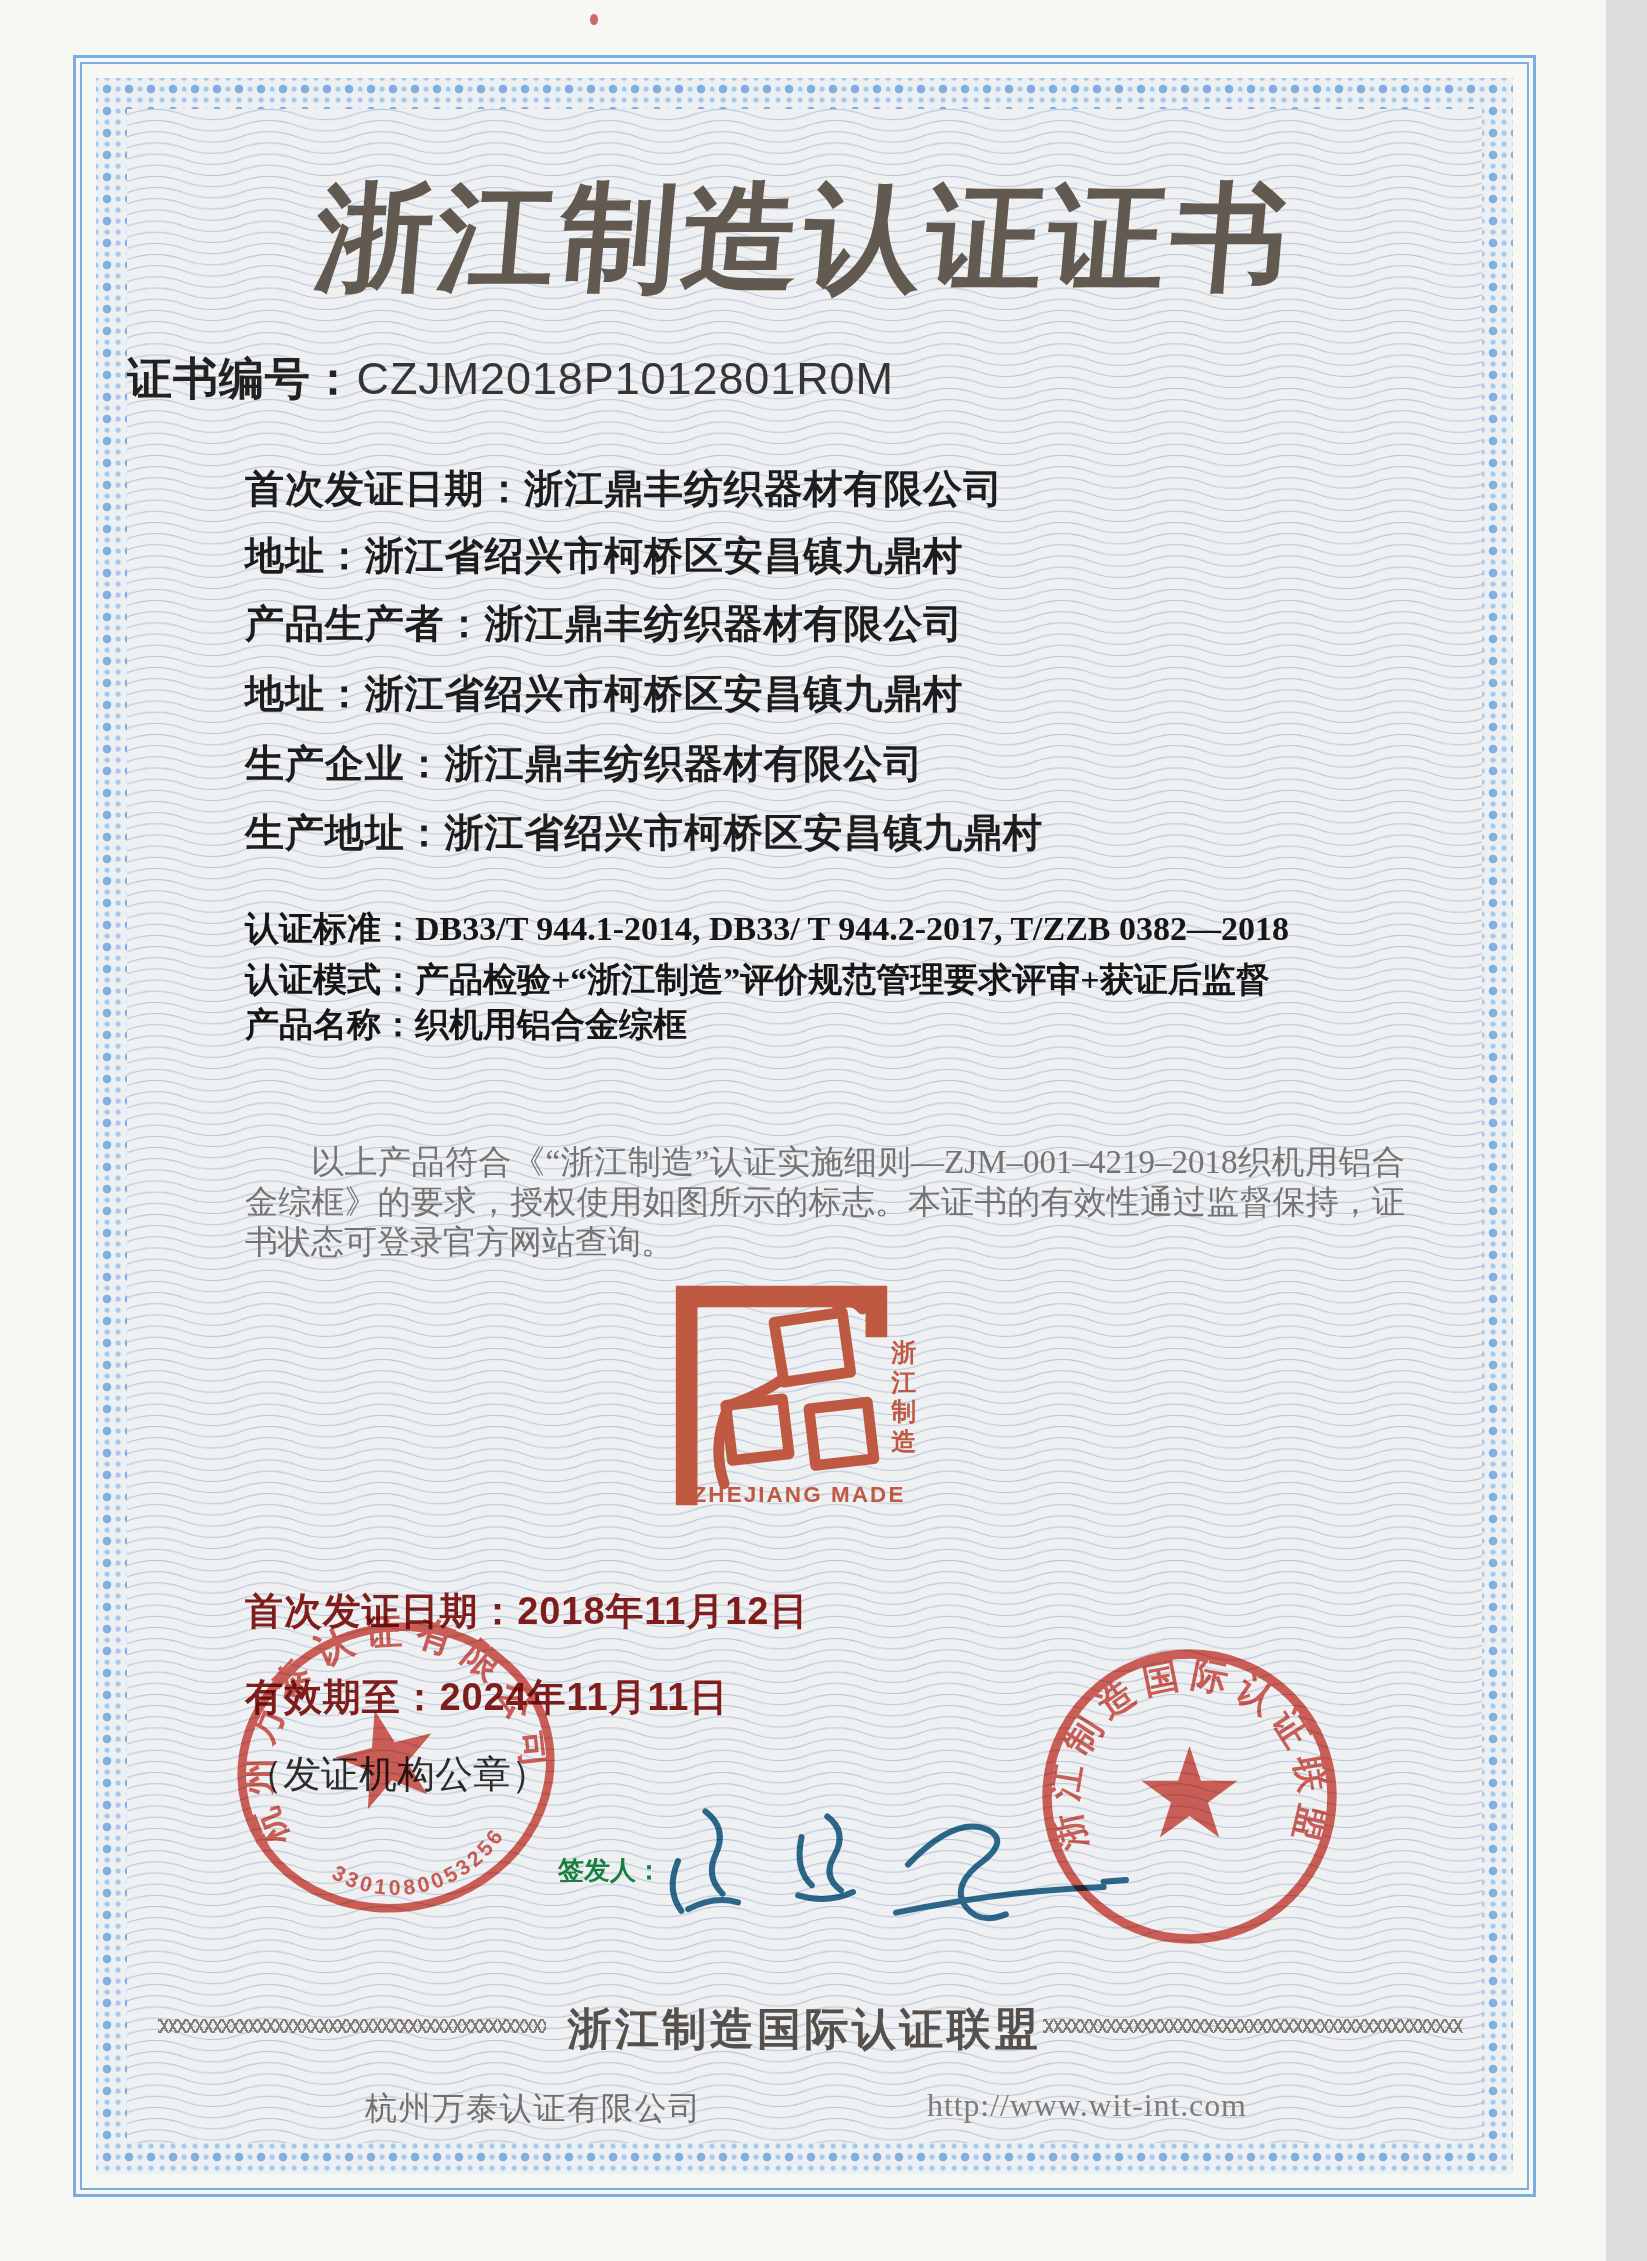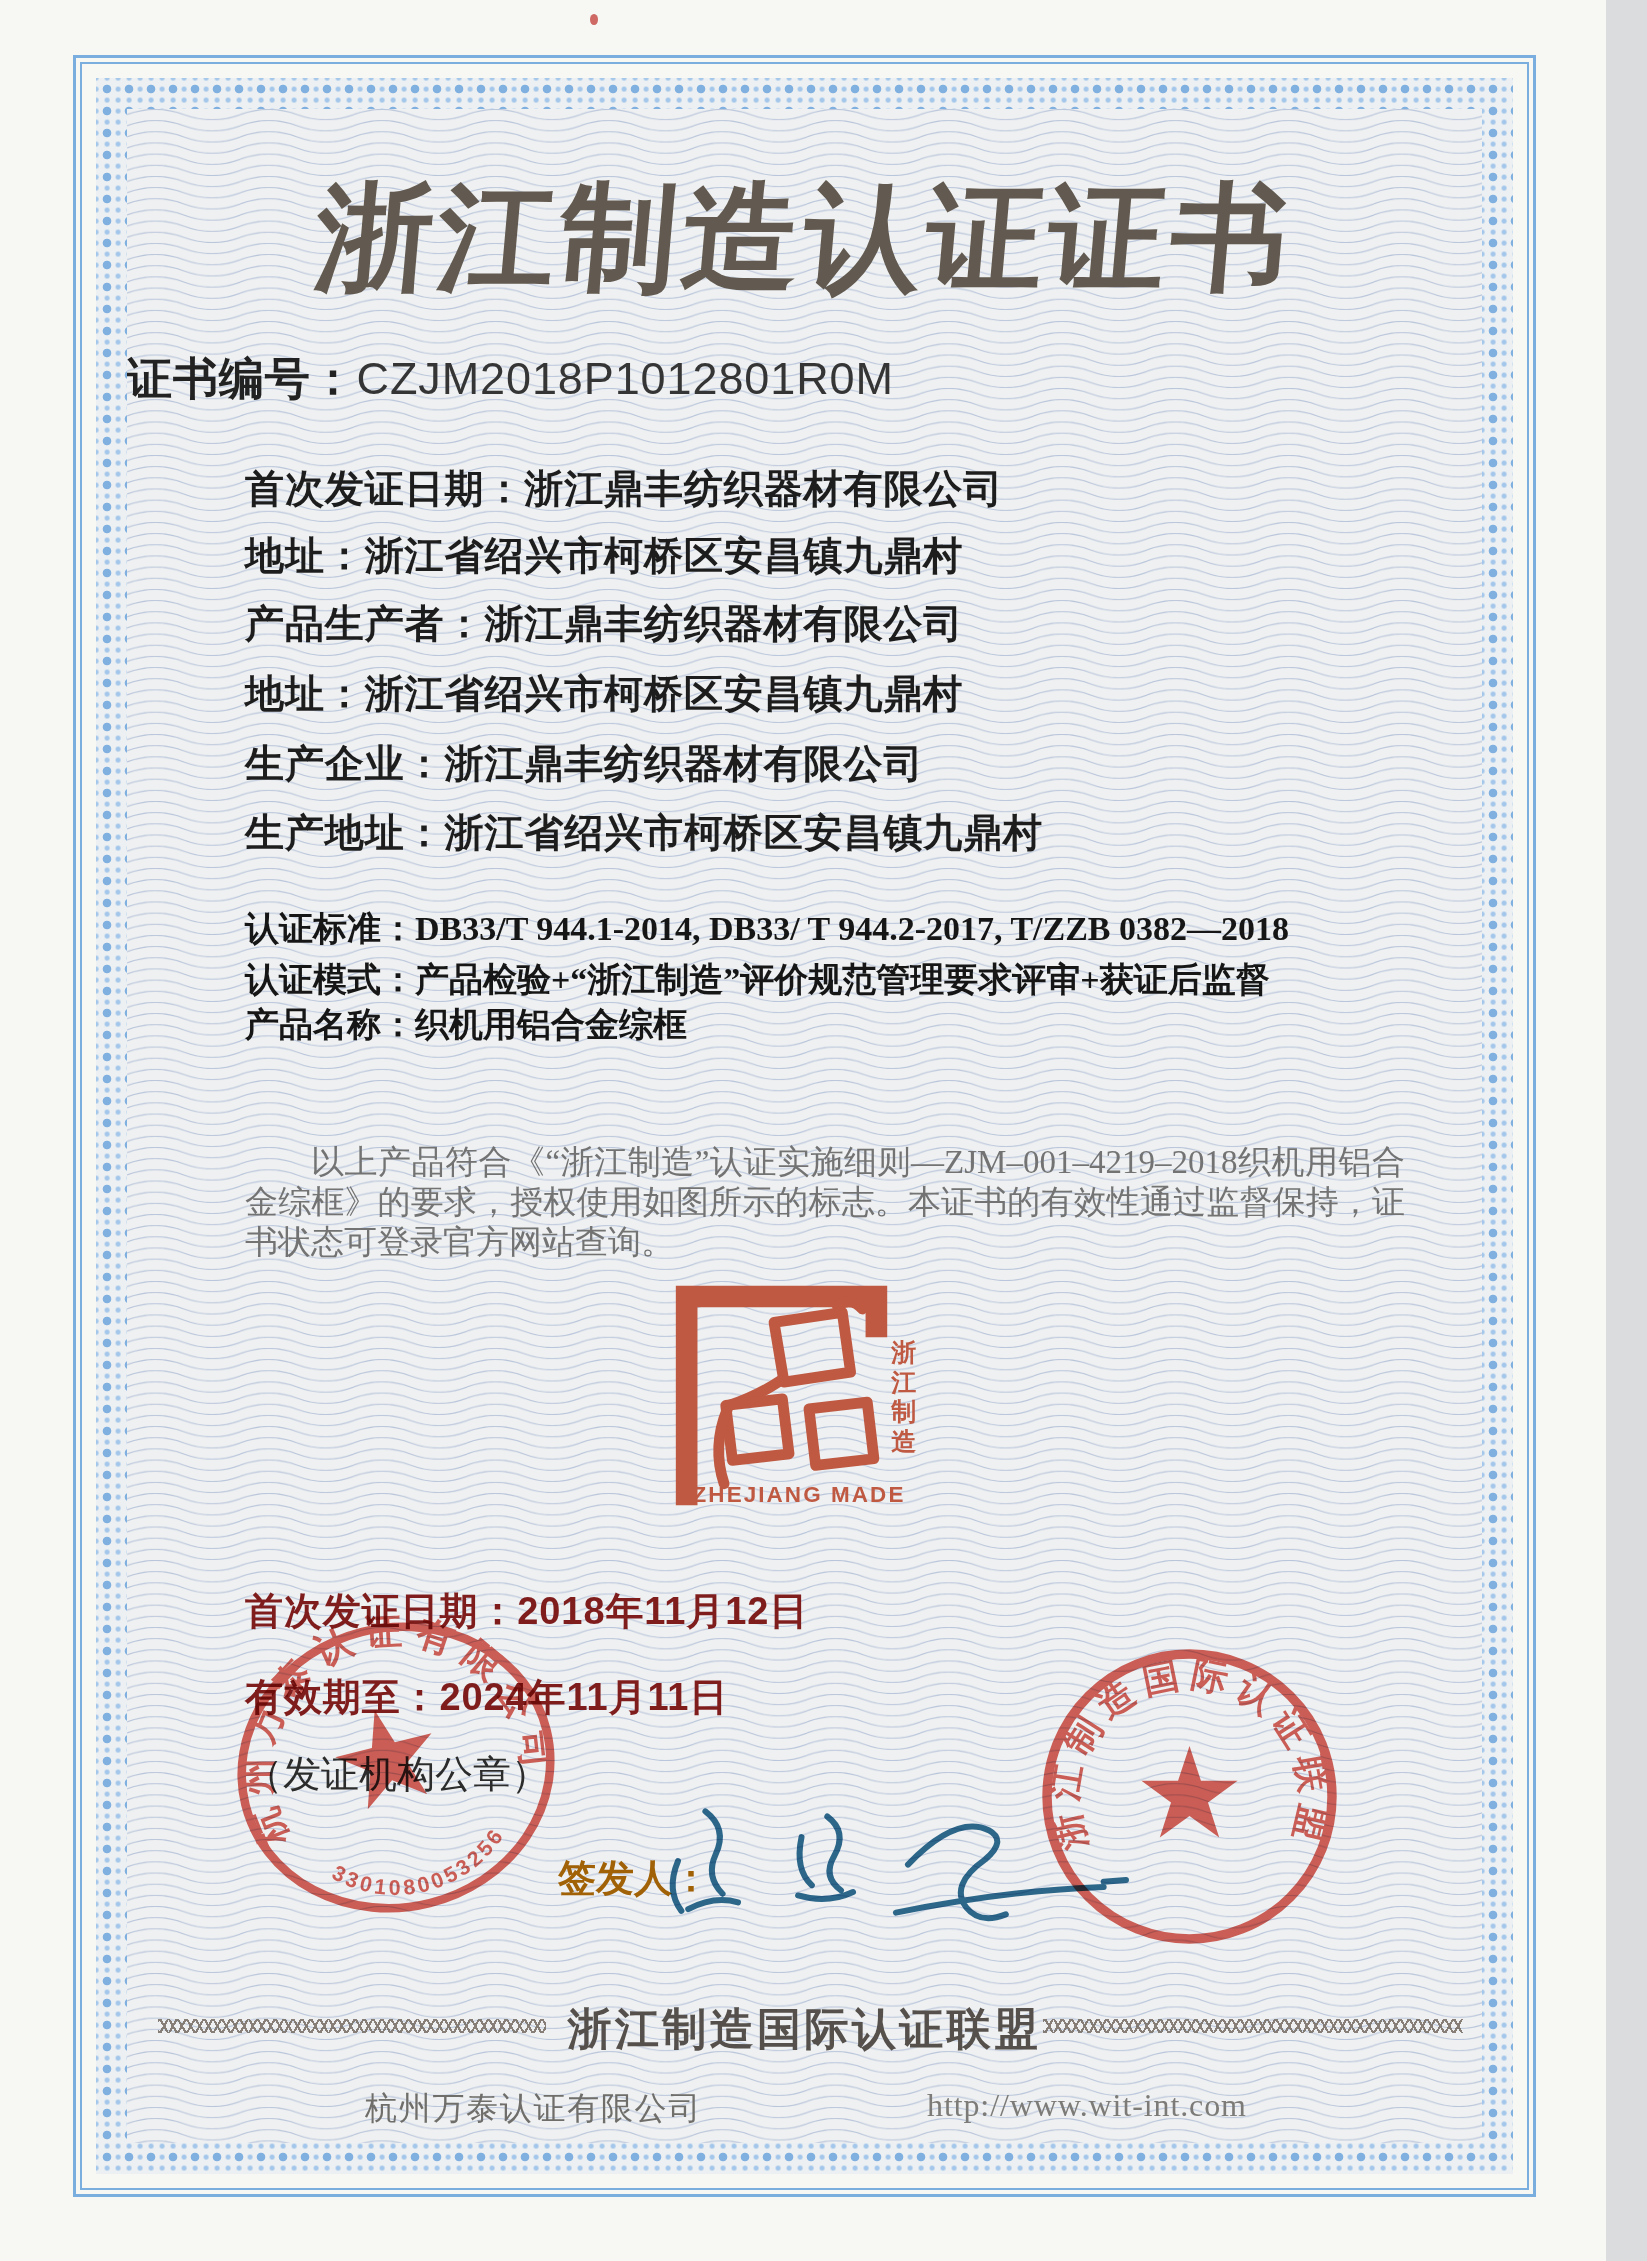--- a/index.html
+++ b/index.html
@@ -25,21 +25,21 @@
   .certno{left:0;right:0;top:240px;font-size:45px;color:#353535;letter-spacing:0.9px;}
   .certno .lbl{font-weight:700;color:#222;}
   .party{left:118px;font-size:39px;font-weight:700;color:#1d1d1d;white-space:nowrap;letter-spacing:0.9px;}
   .detail{left:118px;font-size:34px;white-space:nowrap;color:#161616;}
   .detail .lbl{font-weight:700;font-size:34px;}
   .detail .val{font-family:"Liberation Serif","DejaVu Serif",serif;font-weight:600;}
   .statement{left:118px;top:1033px;width:1160px;font-family:"Liberation Serif","DejaVu Serif",serif;
              font-size:33px;line-height:40px;color:#737373;text-align:justify;text-indent:2em;font-weight:500;}
   .dateline{left:118px;font-size:38px;font-weight:700;color:#7f1d1d;white-space:nowrap;letter-spacing:0.9px;}
   .sealnote{left:118px;font-size:38px;font-weight:500;color:#2c2c2c;white-space:nowrap;}
-  .signer{left:431px;top:1744px;font-size:38px;font-weight:700;color:#a16207;text-align:center;}
+  .signer{left:431px;top:1744px;font-size:26px;font-weight:700;color:#15803d;text-align:center;}
   .alliance-title{left:0;right:0;top:1891px;text-align:center;font-size:44px;font-weight:700;
                   color:#55504b;letter-spacing:3.4px;}
   .chain{top:1910px;height:13.7px;opacity:.8;z-index:1;
          background-image:repeating-linear-gradient(60deg,#6e6459 0 2.1px,rgba(0,0,0,0) 2.1px 7.7px),
                           repeating-linear-gradient(120deg,#6e6459 0 2.1px,rgba(0,0,0,0) 2.1px 7.7px);}
   .chain-left{left:31px;width:388px;}
   .chain-right{right:19px;width:420px;}
   .footer-issuer{left:238px;top:1978px;font-family:"Liberation Serif","DejaVu Serif",serif;
                  font-size:32px;color:#6f6e6a;letter-spacing:1.7px;}
   .footer-url{left:800px;top:1978px;font-family:"Liberation Serif","DejaVu Serif",serif;

